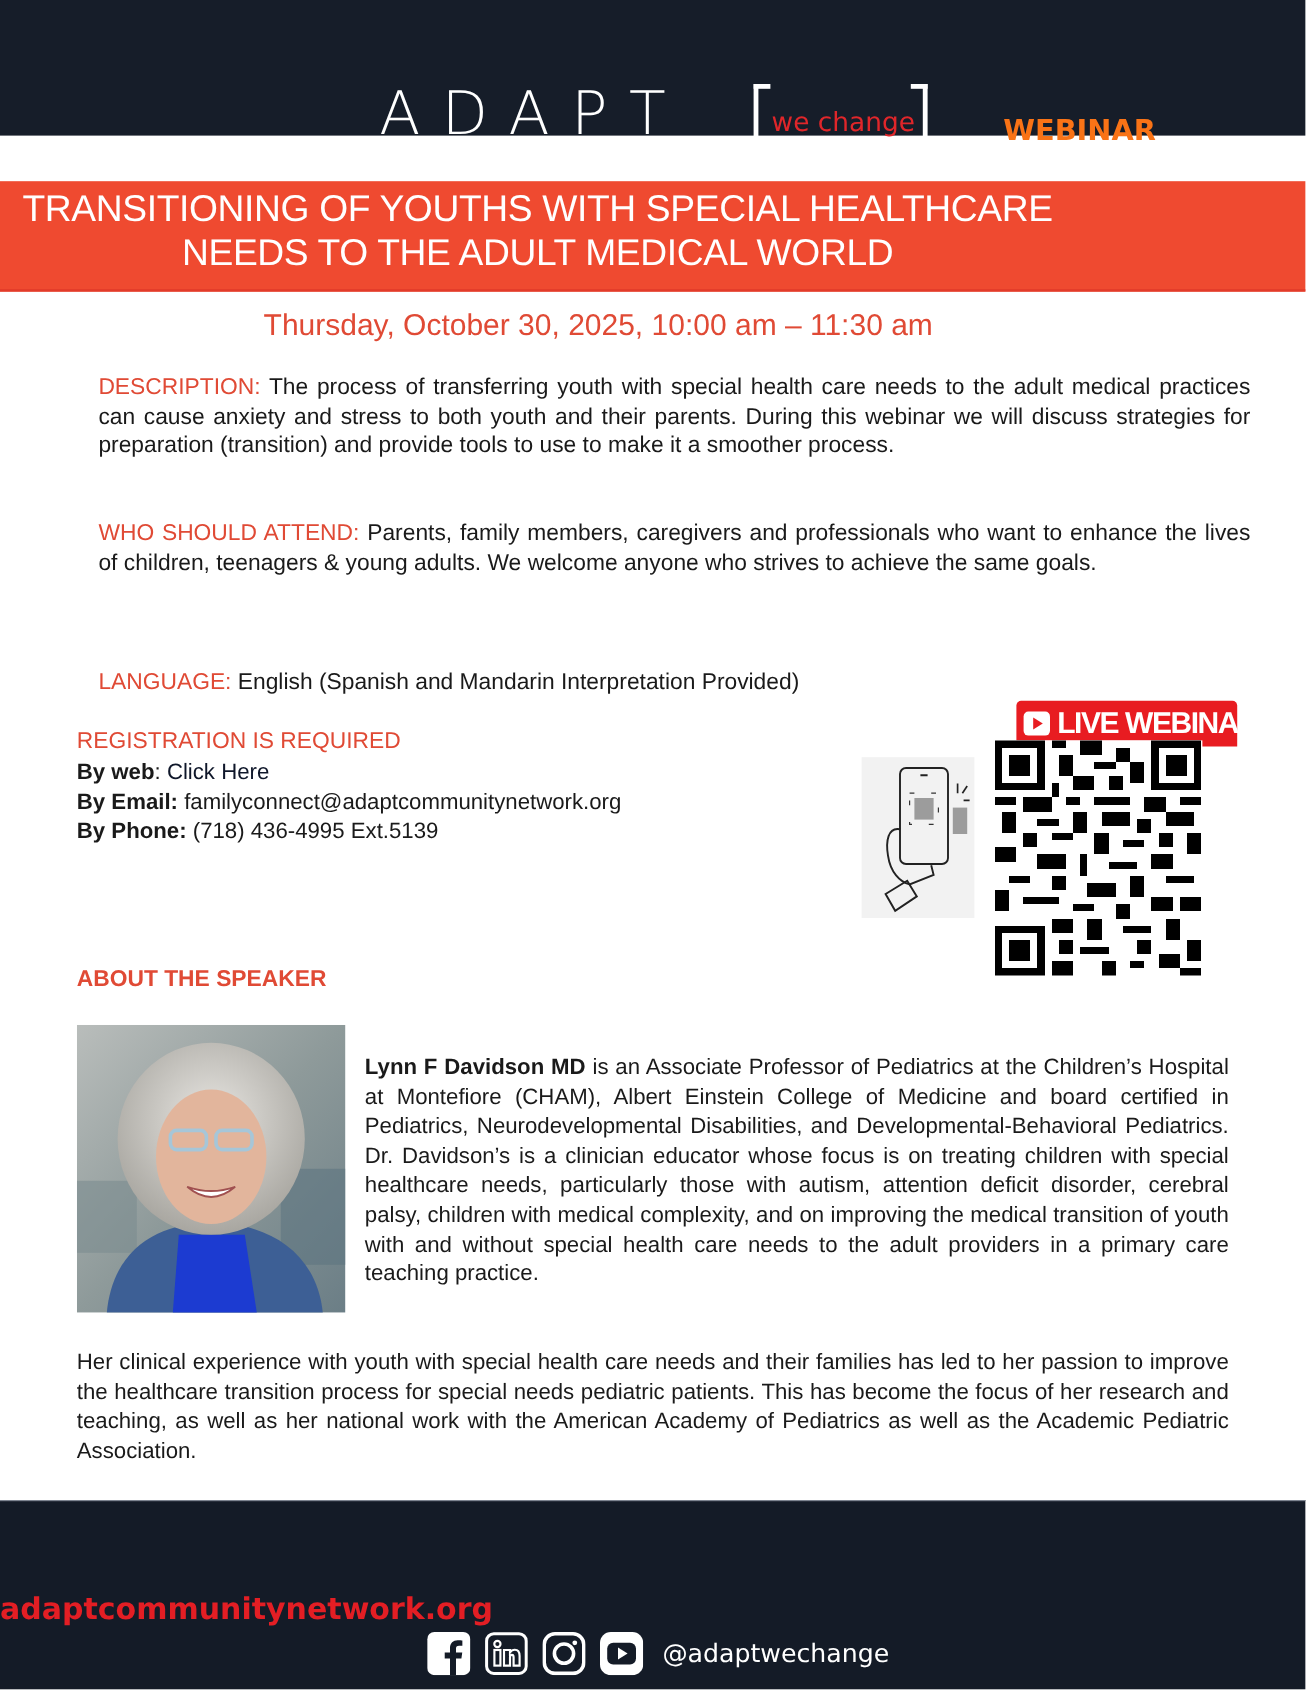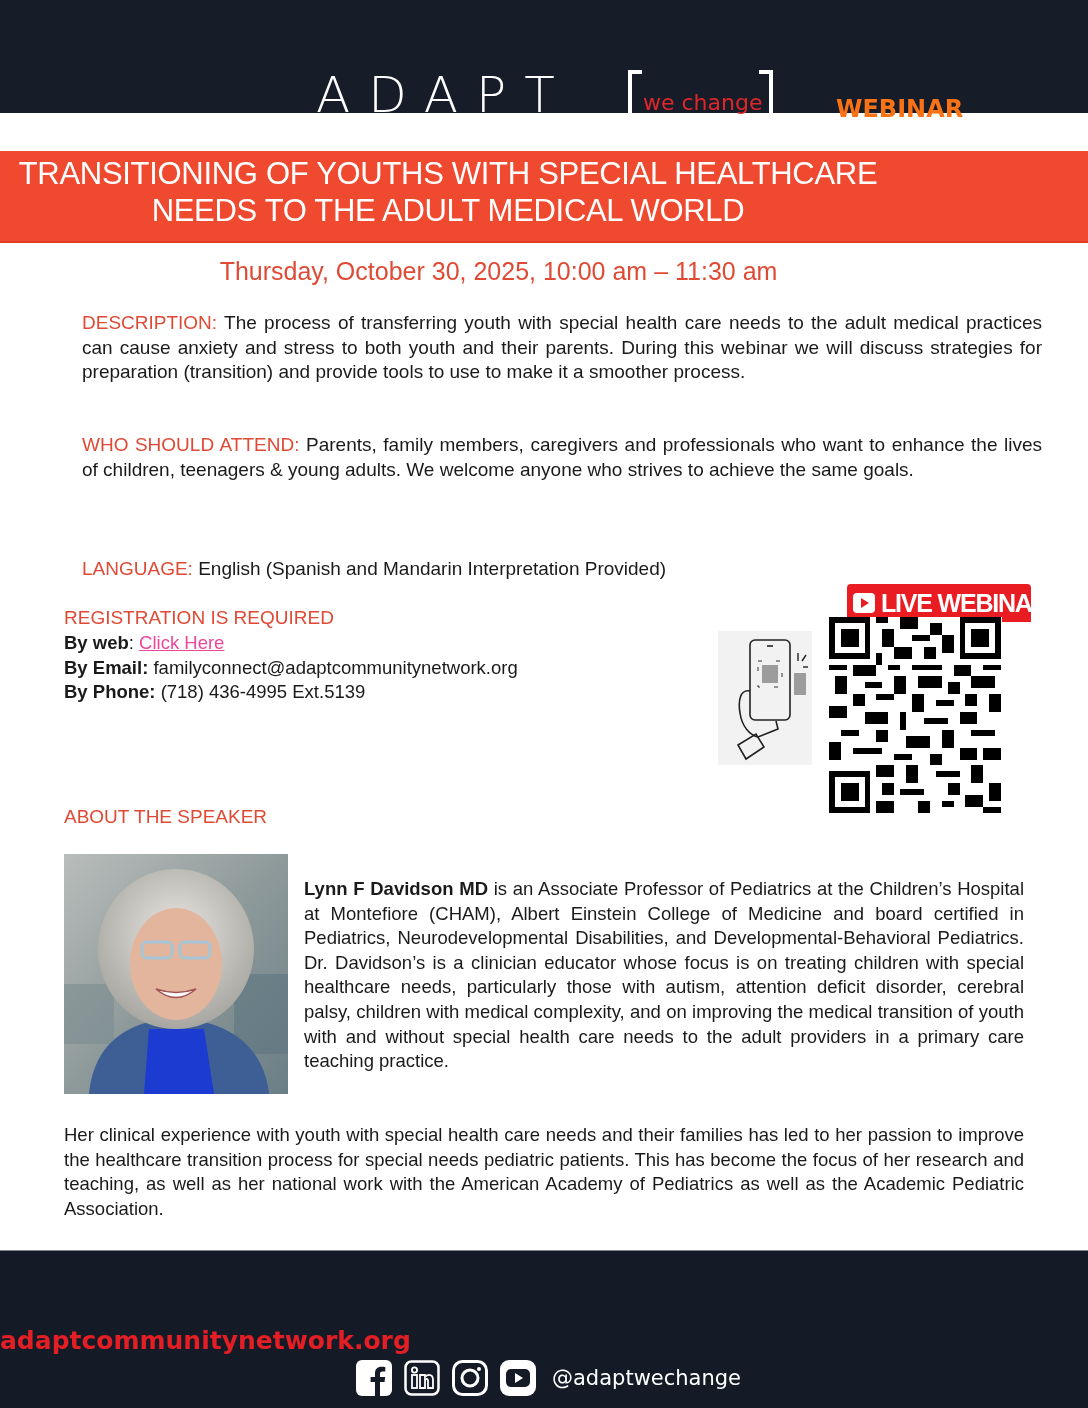--- a/index.html
+++ b/index.html
@@ -23,32 +23,32 @@
   .date { position: absolute; left: 0; top: 256px; width: 997px; text-align: center; color: #e04a35; font-size: 25px; line-height: 30px; }
 
   .para { position: absolute; left: 82px; width: 960px; font-size: 19px; line-height: 24.6px; text-align: justify; }
   .label-red { color: #e04a35; }
   .desc { top: 311px; }
   .attend { top: 433px; }
   .lang { top: 557px; }
   .reg-head { position: absolute; left: 64px; top: 606px; font-size: 19px; line-height: 24px; color: #e04a35; }
   .reg-lines { position: absolute; left: 64px; top: 631px; font-size: 18.5px; line-height: 24.5px; }
   .reg-lines b { font-weight: bold; }
-  .link { color: #ec4899; text-decoration: underline; cursor: pointer; text-align: center; }
+  .link { color: #0f172a; cursor: pointer; text-align: center; }
 
   
   .phone-illus { position: absolute; left: 718px; top: 631px; width: 94px; height: 134px; background: #f2f2f2; }
 
   
   .live-badge { position: absolute; left: 828px; top: 584px; width: 184px; height: 38px; background: #e81c21; border-radius: 4px 4px 0 0; color: #fff; font-weight: bold; font-size: 25px; line-height: 38px; letter-spacing: -1.2px; white-space: nowrap; padding-left: 34px; margin-left: 19px; }
   .play-box { position: absolute; left: 6px; top: 9px; width: 22px; height: 20px; background: #fff; border-radius: 4px; }
   .play-box::after { content: ""; position: absolute; left: 8px; top: 5px; border-left: 8px solid #e81c21; border-top: 5px solid transparent; border-bottom: 5px solid transparent; }
   .qr { position: absolute; left: 828px; top: 617px; width: 174px; height: 196px; background: #fff; }
 
-  .about-head { position: absolute; left: 64px; top: 805px; font-size: 19px; font-weight: normal; color: #e04a35; line-height: 24px; }
+  .about-head { position: absolute; left: 64px; top: 805px; font-size: 19px; font-weight: bold; color: #e04a35; line-height: 24px; }
 
   .photo { position: absolute; left: 64px; top: 854px; width: 224px; height: 240px; overflow: hidden; }
 
   .bio { position: absolute; left: 304px; top: 877px; width: 720px; font-size: 18.5px; line-height: 24.6px; text-align: justify; }
   .bio b { font-weight: bold; }
   .bio2 { position: absolute; left: 64px; top: 1123px; width: 960px; font-size: 18.5px; line-height: 24.6px; text-align: justify; }
 
   
   .footer { position: absolute; left: 0; top: 1250px; width: 1088px; height: 158px; background: #141b27; border-top: 1px solid #7d8490; }
   .footer-cta { position: absolute; left: 0; top: 40px; width: 1088px; text-align: center; color: #fff; font-family: "DejaVu Sans", sans-serif; font-weight: bold; font-size: 23px; line-height: 30px; letter-spacing: -0.3px; }

